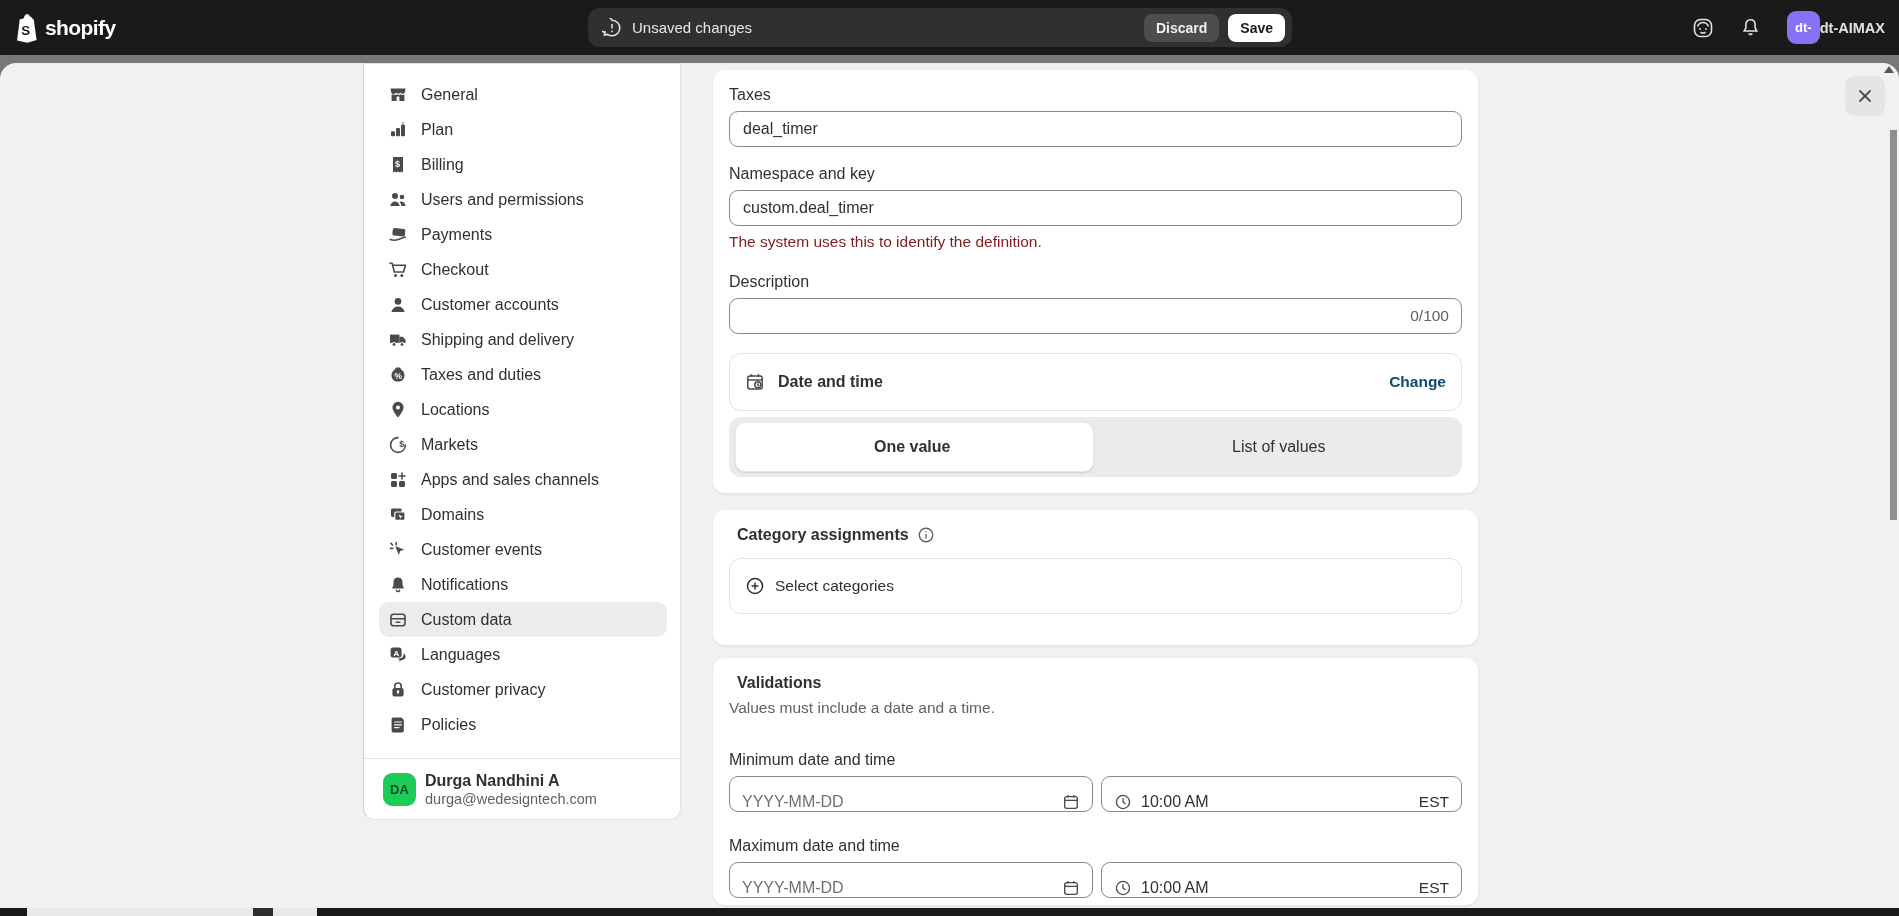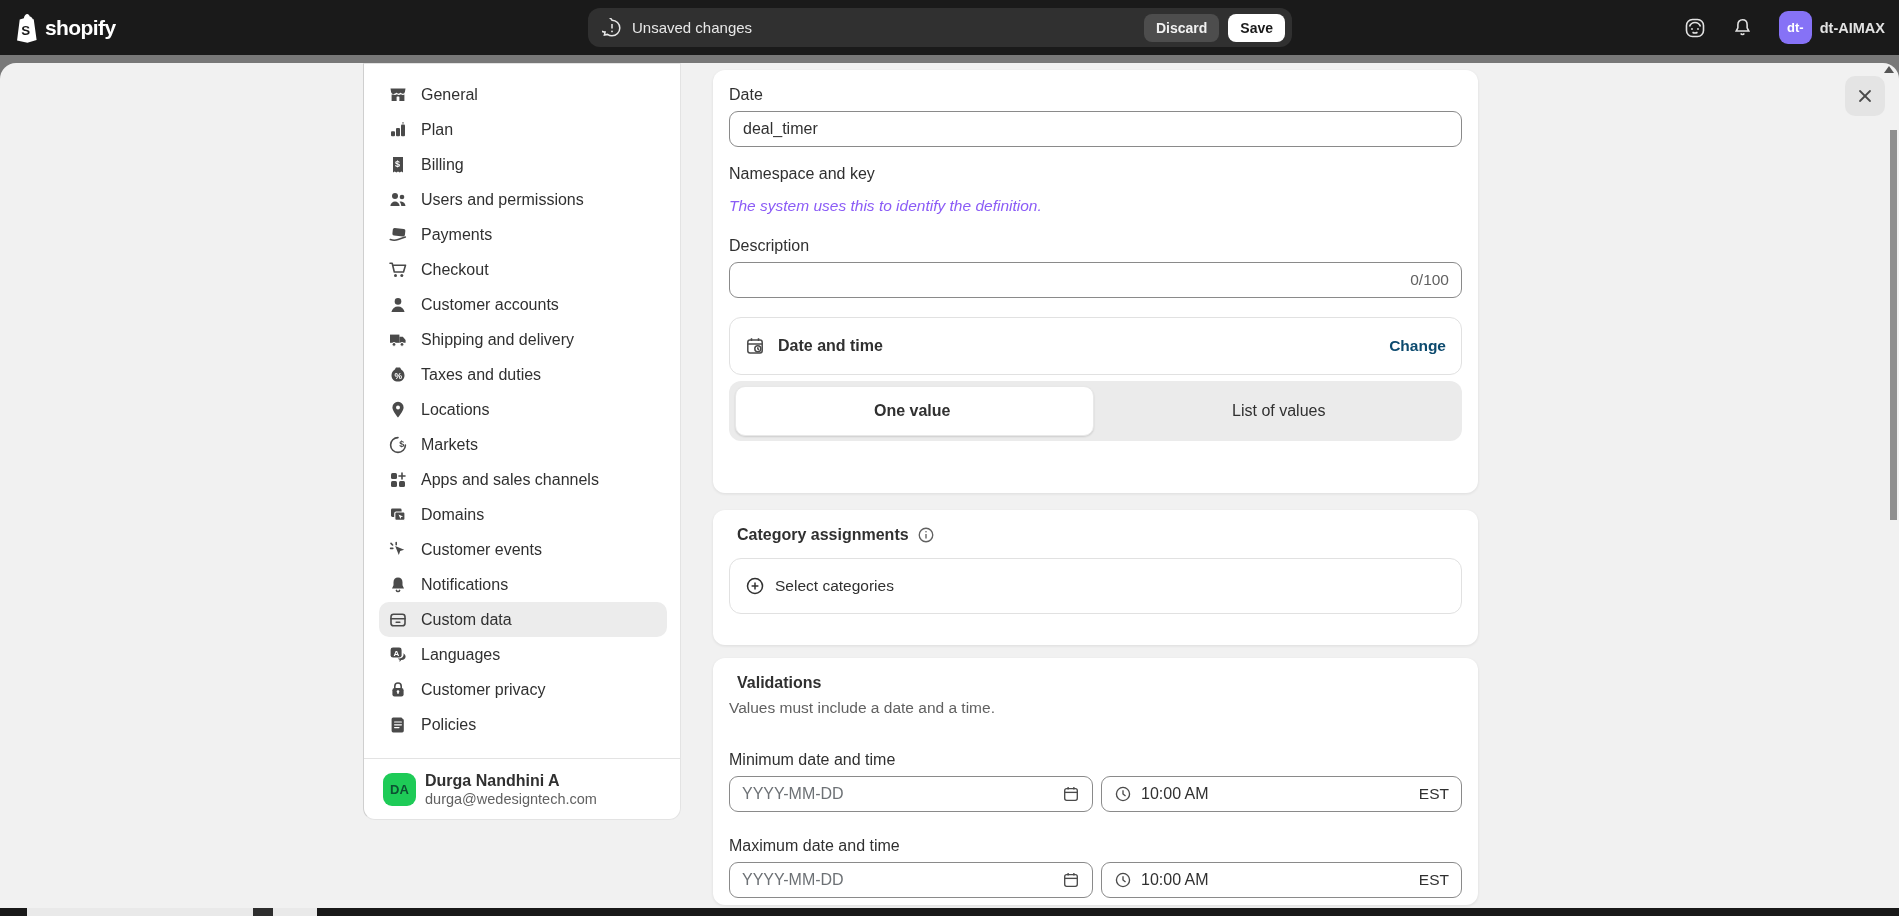--- a/index.html
+++ b/index.html
@@ -14,21 +14,21 @@
   .unsaved-pill { position:absolute; left:588px; top:8px; width:704px; height:39px; background:#303030; border-radius:12px; display:flex; align-items:center; padding:0 7px 0 14px; gap:10px; }
   .unsaved-label { color:#e8e8e8; font-size:15px; }
   .pill-btns { margin-left:auto; display:flex; gap:9px; }
   .btn { border:none; height:28px; padding:0 12px; border-radius:8px; font-size:14px; font-weight:bold; font-family:inherit; cursor:pointer; }
   .btn-discard { background:#4d4d4d; color:#f1f1f1; }
   .btn-save { background:#ffffff; color:#1a1a1a; }
   .top-right { position:absolute; right:14px; top:0; height:55px; display:flex; align-items:center; }
   .tr-icon { width:22px; height:22px; display:flex; align-items:center; justify-content:center; cursor:pointer; }
   .sidekick { margin-right:26px; }
   .bell { margin-right:25px; }
-  .store-chip { display:flex; align-items:center; gap:8px; cursor:pointer; }
+  .store-chip { display:flex; align-items:center; cursor:pointer; }
   .store-avatar { width:33px; height:33px; border-radius:9px; display:flex; align-items:center; justify-content:center; color:#fff; font-size:13px; font-weight:bold; }
   .store-name { color:#e3e3e3; font-size:14.5px; font-weight:bold; }
 
   
   .modal { position:absolute; left:0; top:63px; width:1899px; height:845px; background:#f1f1f1; border-radius:16px 16px 0 0; z-index:2; }
 
   
   .side-panel { position:absolute; left:363px; top:0; width:318px; height:757px; background:#ffffff; border:1px solid #e3e3e3; border-left-color:#cfcfcf; border-radius:0 0 12px 12px; }
   .nav { position:absolute; left:15px; right:13px; top:13px; }
   .nav-item { height:35px; display:flex; align-items:center; padding:0 9px; gap:13px; border-radius:10px; cursor:pointer; color:#303030; font-size:16px; }
@@ -42,21 +42,21 @@
 
   
   .card { position:absolute; left:713px; width:765px; background:#fff; border-radius:12px; box-shadow:0 1px 3px rgba(26,26,26,.09); padding:16px; }
   .card1 { top:7px;  height:423px; }
   .card2 { top:447px; height:135px; }
   .card3 { top:595px; height:247px; }
 
   .f-label { font-size:16px; color:#303030; margin-bottom:7px; }
   .mt18 { margin-top:18px; }
   .text-input { width:100%; height:36px; border:1.5px solid #8a8a8a; border-radius:9px; padding:0 13px; font-size:16px; color:#303030; font-family:inherit; background:#fff; outline:none; }
-  .help { font-size:15.5px; color:#8b5cf6; margin-top:14px;font-style:italic; }
+  .help { font-size:15.5px; color:#7f1d1d; margin-top:7px; }
   .desc-wrap { position:relative; }
   .counter { position:absolute; right:13px; top:9px; font-size:15.5px; color:#616161; }
 
   .type-box { margin-top:19px; height:58px; border:1px solid #e1e1e1; border-radius:12px; display:flex; align-items:center; padding:0 15px; gap:13px; }
   .type-label { font-size:16px; font-weight:bold; color:#303030; }
   .change-link { margin-left:auto; color:#005bd3; font-size:15.5px; font-weight:bold; cursor:pointer; }
 
   .segmented { margin-top:6px; height:60px; background:#ebebeb; border-radius:12px; position:relative; }
   .seg-half { position:absolute; top:0; bottom:0; width:50%; display:flex; align-items:center; justify-content:center; font-size:16px; color:#303030; cursor:pointer; }
   .seg-left { left:0; } .seg-right { right:0; }
@@ -65,21 +65,21 @@
 
   .card-title-row { display:flex; align-items:center; gap:8px; }
   .card-title { font-size:16px; font-weight:bold; color:#303030;margin-left:8px; }
   .select-box { margin-top:14px; height:56px; border:1px solid #e1e1e1; border-radius:12px; display:flex; align-items:center; padding:0 15px; gap:10px; cursor:pointer; }
   .select-label { font-size:15.5px; color:#303030; }
 
   .subtitle { font-size:15.5px; color:#616161; margin-top:7px; }
   .v-label { font-size:16px; color:#303030; }
   .mt34 { margin-top:34px; } .mt25 { margin-top:25px; }
   .dt-row { display:flex; gap:8px; margin-top:7px; }
-  .faux-input { height:36px; border:1.5px solid #8a8a8a; border-radius:9px; display:flex; align-items:center; padding:0 12px; gap:9px; background:#fff; cursor:text; }
+  .faux-input { height:36px; border:1.5px solid #8a8a8a; border-radius:9px; display:flex; align-items:flex-end; padding:0 12px; gap:9px; background:#fff; cursor:text; }
   .date-in { width:364px; }
   .time-in { flex:1; }
   .ph { font-size:16px; color:#6d7175; }
   .val { font-size:16px; color:#303030; }
   .right-slot { margin-left:auto; display:flex; align-items:center; font-size:15.5px; color:#303030; }
 
   .close-btn { position:absolute; left:1845px; top:13px; width:40px; height:40px; background:#e4e4e4; border:none; border-radius:10px; display:flex; align-items:center; justify-content:center; cursor:pointer; }
 
   
   .vthumb { position:absolute; left:1890px; top:130px; width:7px; height:390px; background:#8f8f8f; z-index:6; }
@@ -339,24 +339,25 @@
       <div class="side-user">
         <span class="user-avatar" style="background: rgb(30, 203, 87);">DA</span>
         <span>
           <div class="user-name">Durga Nandhini A</div>
           <div class="user-email">durga@wedesigntech.com</div>
         </span>
       </div>
     </div>
 
     <div class="card card1">
-      <div class="f-label">Date</div>
+      <div class="f-label">Taxes</div>
       <input class="text-input" value="deal_timer" style="">
 
       <div class="f-label mt18">Namespace and key</div>
+      <input class="text-input" value="custom.deal_timer" style="">
       <div class="help">The system uses this to identify the definition.</div>
 
       <div class="f-label" style="margin-top:22px">Description</div>
       <div class="desc-wrap">
         <input class="text-input" value="" style="">
         <span class="counter">0/100</span>
       </div>
 
       <div class="type-box">
         <span>

